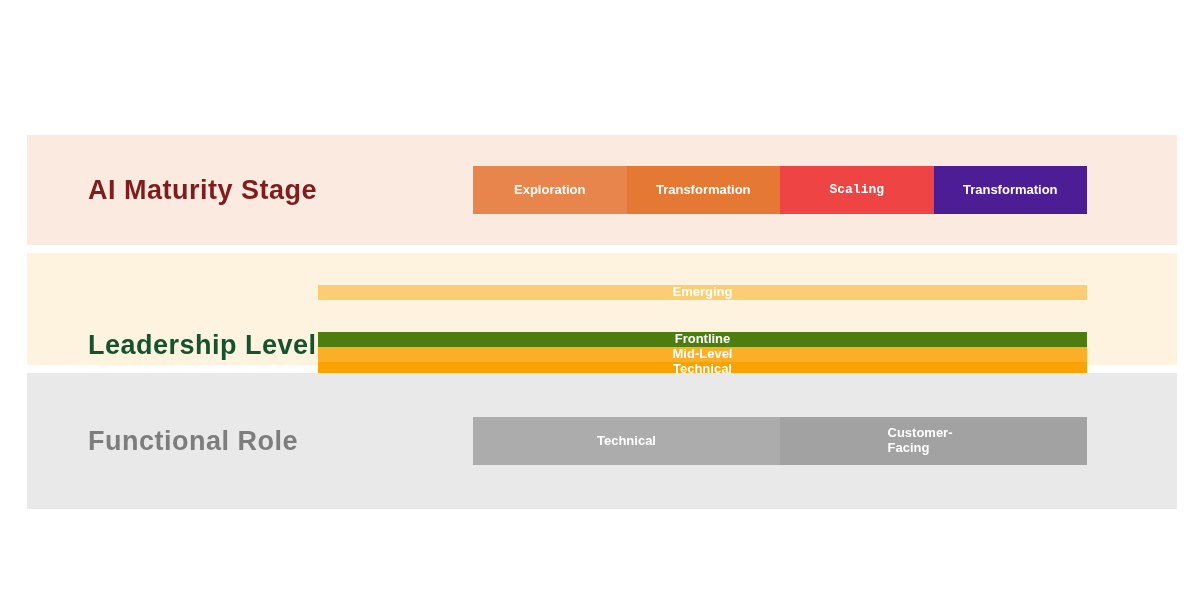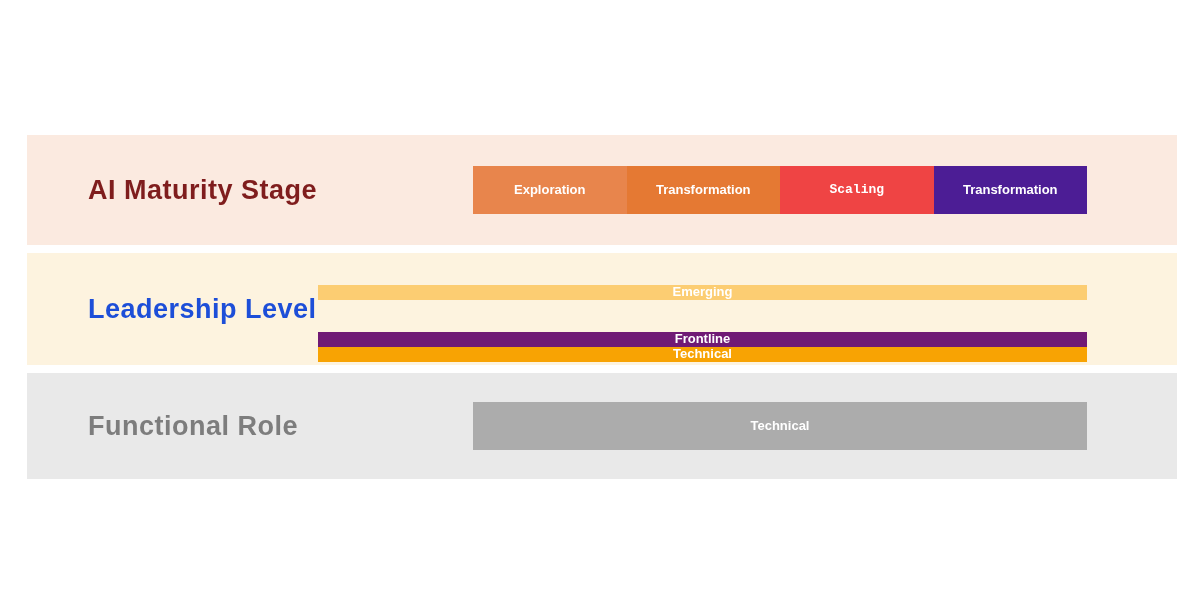--- a/index.html
+++ b/index.html
@@ -11,21 +11,21 @@
     position: relative;
     overflow: hidden;
   }
   .band {
     position: absolute;
     left: 27px;
     width: 1150px;
   }
   #band-1 { top: 135px; height: 110px; }
   #band-2 { top: 253px; height: 112px; }
-  #band-3 { top: 373px; height: 106px; }
+  #band-3 { top: 373px; height: 136px; }
 
   .band-label {
     position: absolute;
     left: 61px;
     top: 50%;
     transform: translateY(-50%);
     font-weight: bold;
     font-size: 27px;
     letter-spacing: 0.5px;
     white-space: nowrap;
@@ -70,34 +70,40 @@
     <div class="segment" style="background-color: #ef4444; font-family: Liberation Mono, monospace;">
         <span class="seg-text">Scaling</span>
       </div>
     <div class="segment" style="background-color: #4c1d95;">
         <span class="seg-text">Transformation</span>
       </div>
   </div>
 </div>
 
 <div class="band" id="band-2" style="background-color: rgb(253, 243, 223);">
-  <div class="band-label" style="color: #1d4ed8;">Leadership Level</div>
+  <div class="band-label" style="color: #14532d; margin-top: 36px;">Leadership Level</div>
   <div class="segments">
     <div class="segment" style="background-color: rgb(252, 205, 114);">
         <span class="seg-text">Emerging</span>
       </div>
-    <div class="segment" style="background-color: #701a75; margin-top: 32px;">
+    <div class="segment" style="background-color: #4d7c0f; margin-top: 32px;">
         <span class="seg-text">Frontline</span>
+      </div>
+    <div class="segment" style="background-color: rgb(250, 175, 39);">
+        <span class="seg-text">Mid-Level</span>
       </div>
     <div class="segment" style="background-color: rgb(248, 163, 3);">
         <span class="seg-text">Technical</span>
       </div>
   </div>
 </div>
 
 <div class="band" id="band-3" style="background-color: rgb(233, 233, 233);">
   <div class="band-label" style="color: rgb(125, 125, 125);">Functional Role</div>
   <div class="segments">
     <div class="segment" style="background-color: rgb(172, 172, 172);">
         <span class="seg-text">Technical</span>
       </div>
+    <div class="segment wrap" style="background-color: rgb(162, 162, 162);">
+        <span class="seg-text">Customer-Facing</span>
+      </div>
   </div>
 </div>
 
 </body></html>

